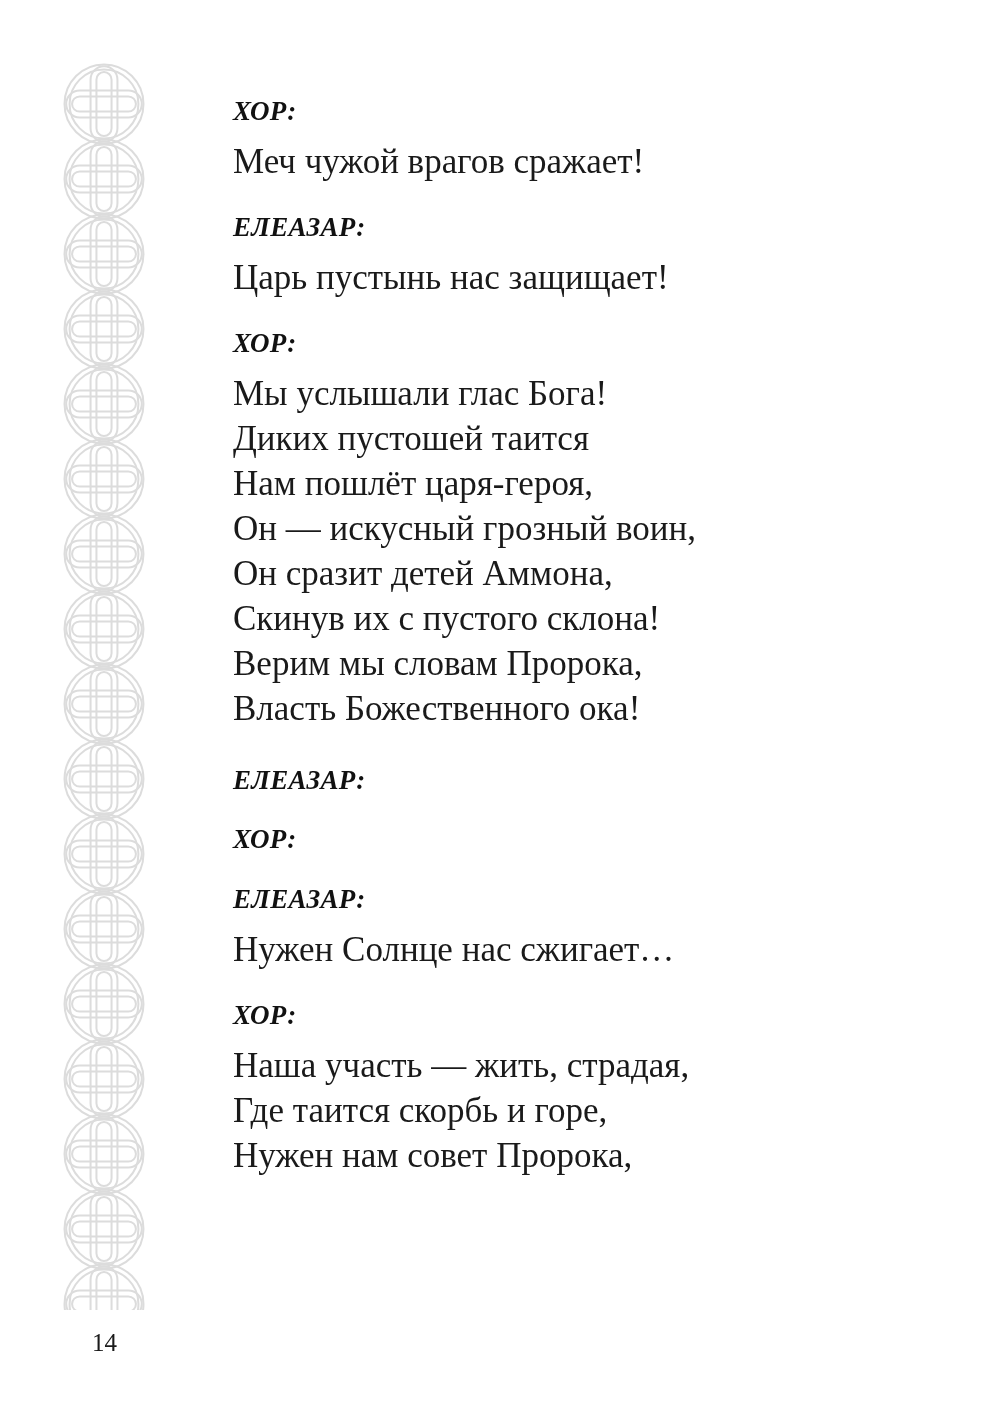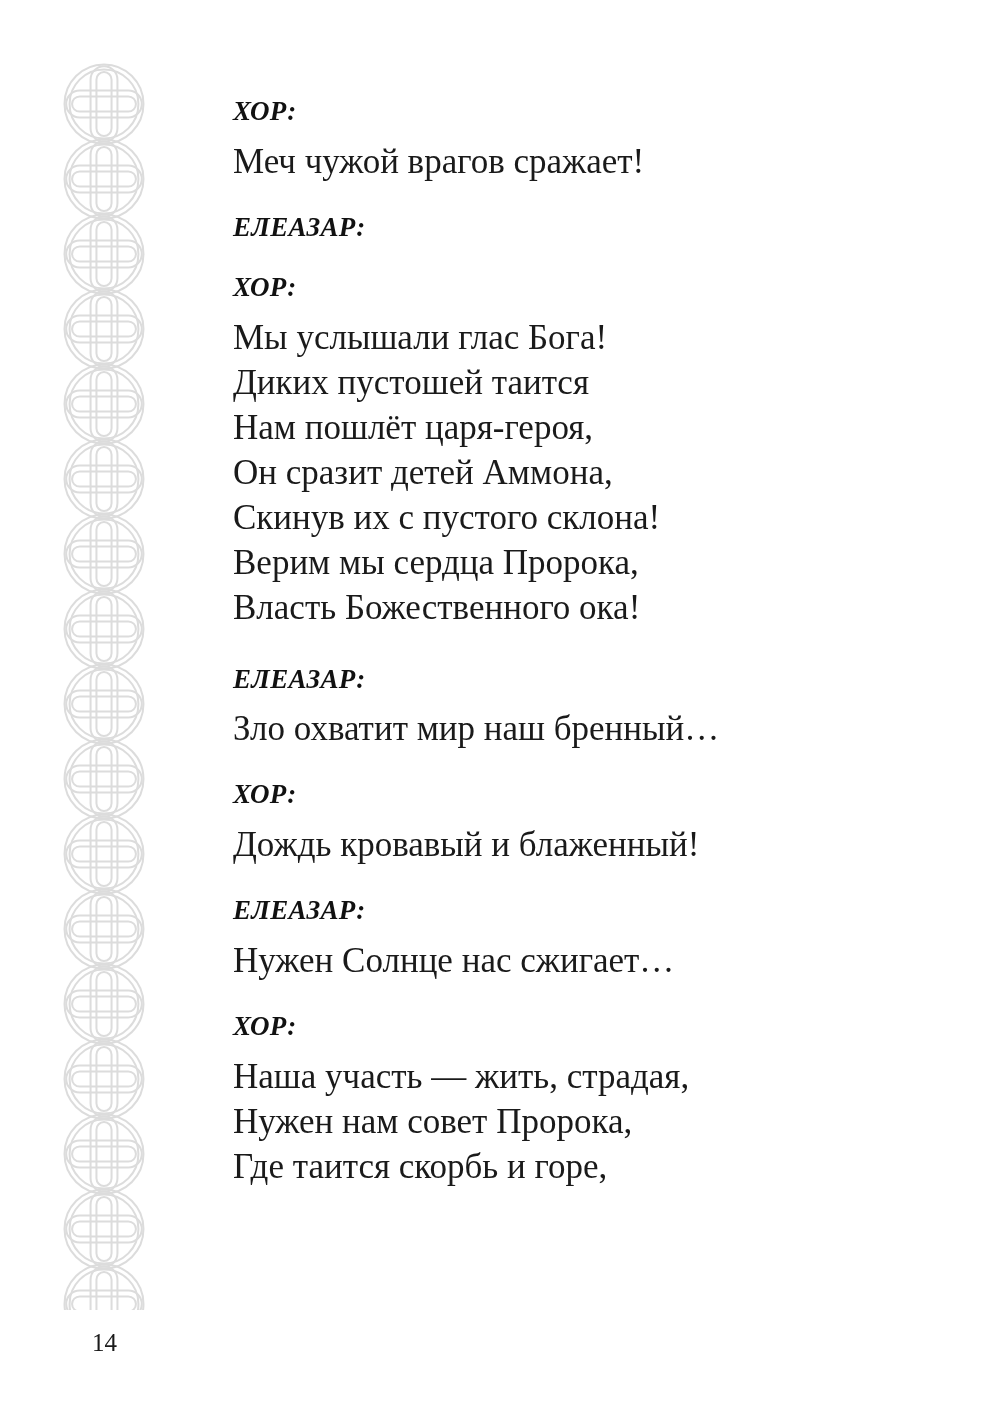--- a/index.html
+++ b/index.html
@@ -310,56 +310,54 @@
 
   <div class="text-block">
       <div class="speech tight">
         <div class="speaker">ХОР:</div>
         <div class="stanza">
           <div class="verse-line">Меч чужой врагов сражает!</div>
         </div>
       </div>
       <div class="speech tight">
         <div class="speaker">ЕЛЕАЗАР:</div>
+        <div class="stanza">
+          <div class="verse-line">Царь пустынь нас защищает!</div>
+        </div>
       </div>
       <div class="speech">
         <div class="speaker">ХОР:</div>
         <div class="stanza">
           <div class="verse-line">Мы услышали глас Бога!</div>
           <div class="verse-line">Диких пустошей таится</div>
           <div class="verse-line">Нам пошлёт царя-героя,</div>
+          <div class="verse-line">Он — искусный грозный воин,</div>
           <div class="verse-line">Он сразит детей Аммона,</div>
           <div class="verse-line">Скинув их с пустого склона!</div>
-          <div class="verse-line">Верим мы сердца Пророка,</div>
+          <div class="verse-line">Верим мы словам Пророка,</div>
           <div class="verse-line">Власть Божественного ока!</div>
         </div>
       </div>
       <div class="speech tight">
         <div class="speaker">ЕЛЕАЗАР:</div>
-        <div class="stanza">
-          <div class="verse-line">Зло охватит мир наш бренный…</div>
-        </div>
       </div>
       <div class="speech tight">
         <div class="speaker">ХОР:</div>
-        <div class="stanza">
-          <div class="verse-line">Дождь кровавый и блаженный!</div>
-        </div>
       </div>
       <div class="speech tight">
         <div class="speaker">ЕЛЕАЗАР:</div>
         <div class="stanza">
           <div class="verse-line">Нужен Солнце нас сжигает…</div>
         </div>
       </div>
       <div class="speech">
         <div class="speaker">ХОР:</div>
         <div class="stanza">
           <div class="verse-line">Наша участь — жить, страдая,</div>
+          <div class="verse-line">Где таится скорбь и горе,</div>
           <div class="verse-line">Нужен нам совет Пророка,</div>
-          <div class="verse-line">Где таится скорбь и горе,</div>
         </div>
       </div>
     </div>
 
   <div class="page-number">14</div>
 
 </div>
 
 </body></html>

